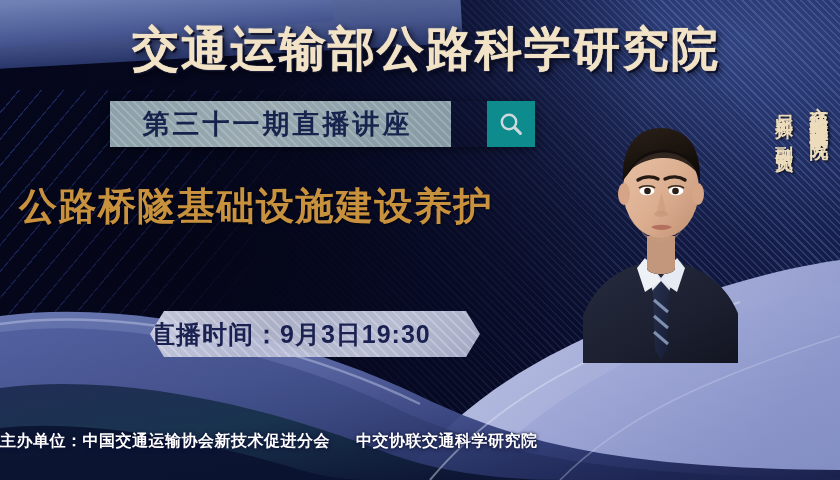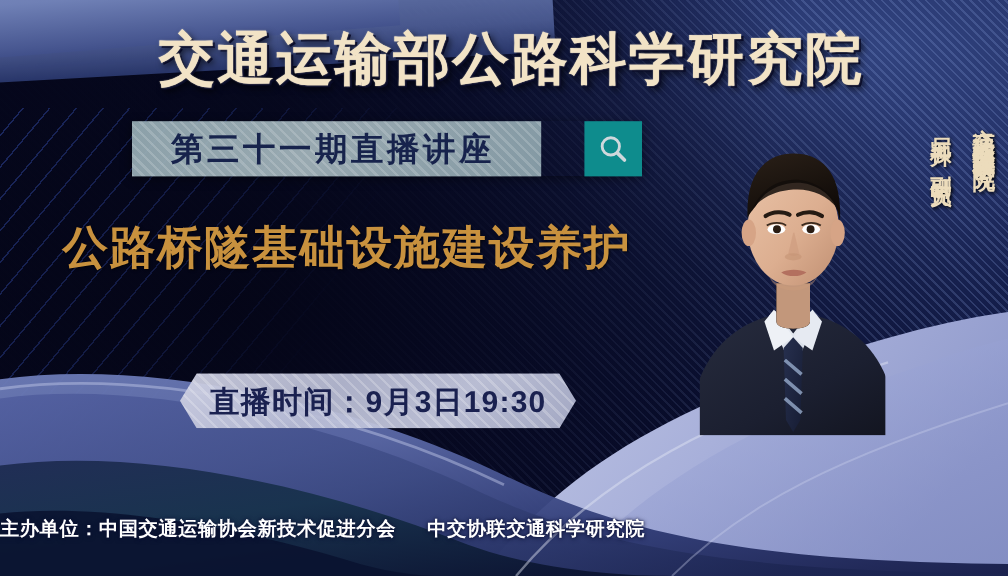--- a/index.html
+++ b/index.html
@@ -123,36 +123,36 @@
   .subbar-text span{position:relative;z-index:2;}
   .subbar-search{
     width:48px;
     background:#0e8c8d;
     display:flex;align-items:center;justify-content:center;
   }
   .subbar-search svg{display:block;}
 
   
   .headline{
-    position:absolute;left:52px;top:184px;
+    position:absolute;left:19px;top:184px;
     color:#c8913e;
     font-weight:bold;
     font-size:38px;
     line-height:45px;
     letter-spacing:1.5px;
     font-family:"DejaVu Sans","Liberation Sans",sans-serif;
     text-shadow:1px 1px 2px rgba(0,0,0,.6);
   }
   .headline div{white-space:nowrap;}
 
   
   .timepill{
     position:absolute;left:150px;top:311px;
     width:330px;height:46px;
-    display:flex;align-items:center;justify-content:center;
+    display:flex;align-items:center;justify-content:flex-start;
     background:linear-gradient(135deg, rgba(206,208,226,.94) 0%, rgba(186,190,214,.92) 38%, rgba(198,202,224,.93) 68%, rgba(176,181,208,.92) 100%);
     color:#1a2150;
     font-size:25px;font-weight:bold;letter-spacing:1px;
     clip-path:polygon(14px 0, calc(100% - 14px) 0, 100% 50%, calc(100% - 14px) 100%, 14px 100%, 0 50%);
     box-shadow:0 2px 10px rgba(0,0,0,.35);
     overflow:hidden;
   }
   .timepill::after{
     content:"";position:absolute;inset:0;
     background-image:repeating-linear-gradient(45deg,

